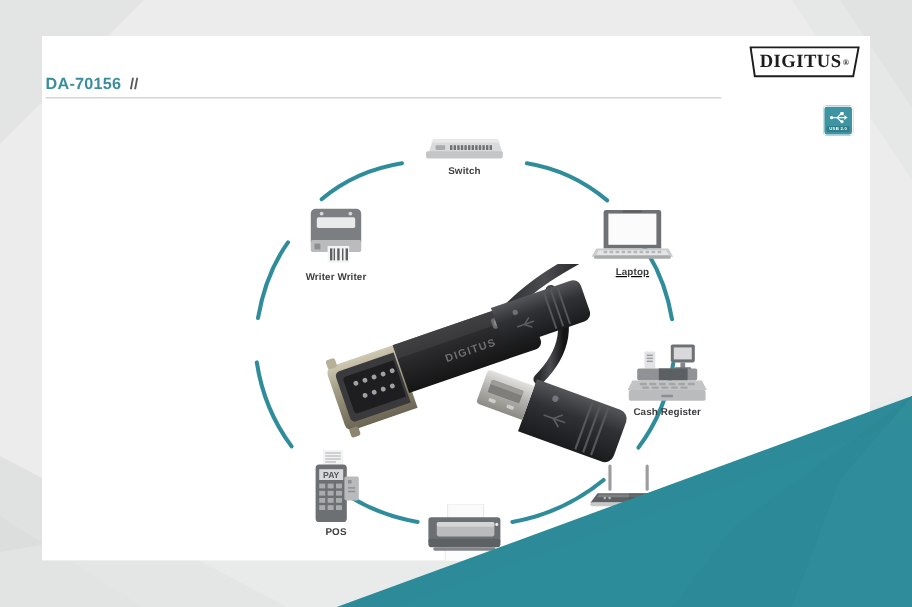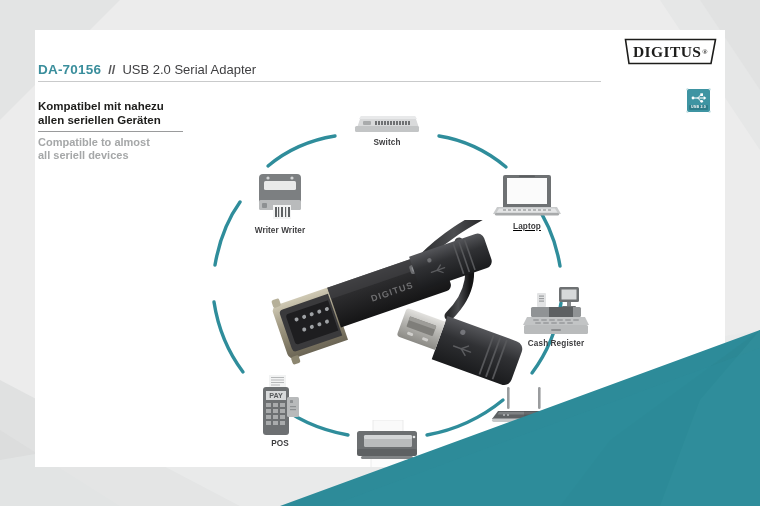--- a/index.html
+++ b/index.html
@@ -88,32 +88,24 @@
     <polygon points="0,460 760,330 760,506 0,506" fill="#e8e9e9" opacity="0.55"></polygon>
   </svg>
 </div>
 
 <div class="card">
 
   <div class="hdr">
     <div class="hdr-line">
       <span class="sku">DA-70156</span>
       <span class="slashes">//</span>
-      <span class="prodname">USB 2.0 Serial Adapter</span>
     </div>
     <div class="rule"></div>
   </div>
 
-  <div class="headline">
-    <div class="hl-de">Kompatibel mit nahezu</div>
-    <div class="hl-de">allen seriellen Geräten</div>
-    <div class="hl-rule"></div>
-    <div class="hl-en">Compatible to almost</div>
-    <div class="hl-en">all seriell devices</div>
-  </div>
 
   <div class="logo">
     <div class="logo-box">
       <svg width="93" height="27" viewBox="0 0 93 27">
         <polygon points="1.5,1.5 91.5,1.5 87,25.5 5,25.5" fill="none" stroke="#1d1d1b" stroke-width="1.6"></polygon>
       </svg>
       <div class="logo-txt">
         <span>DIGITUS</span>
           <span class="logo-reg">®</span>
       </div>

